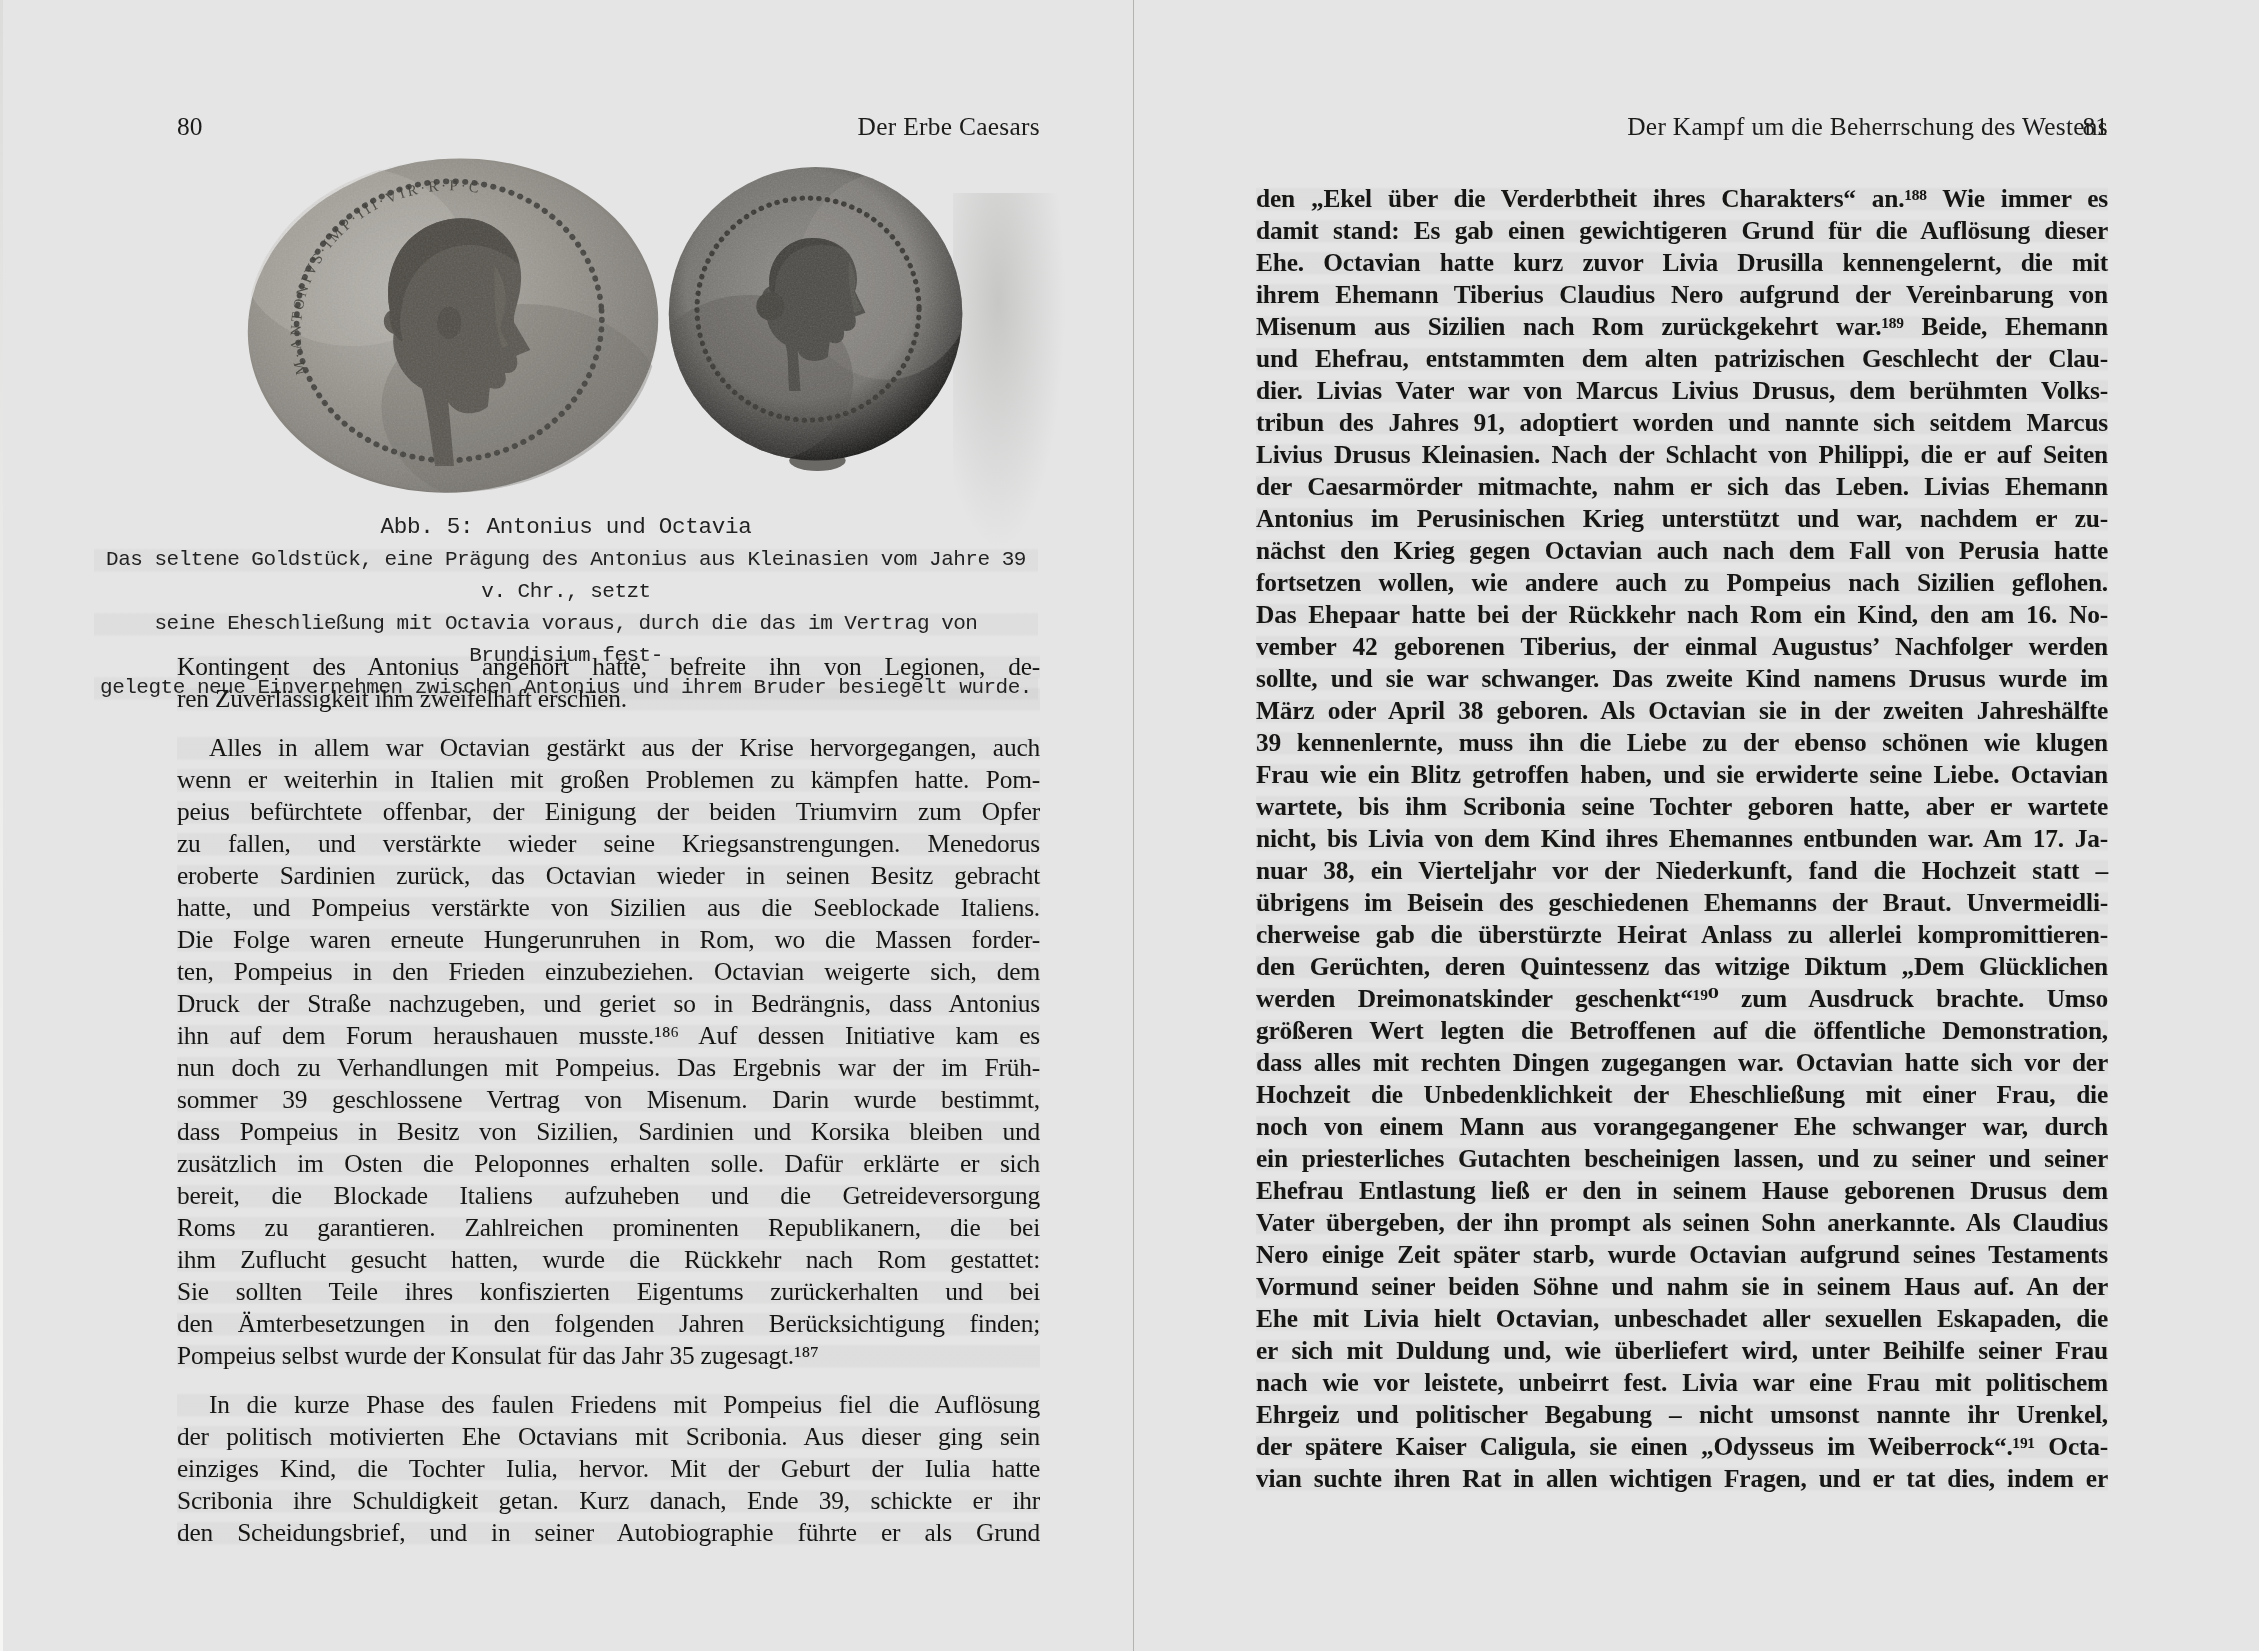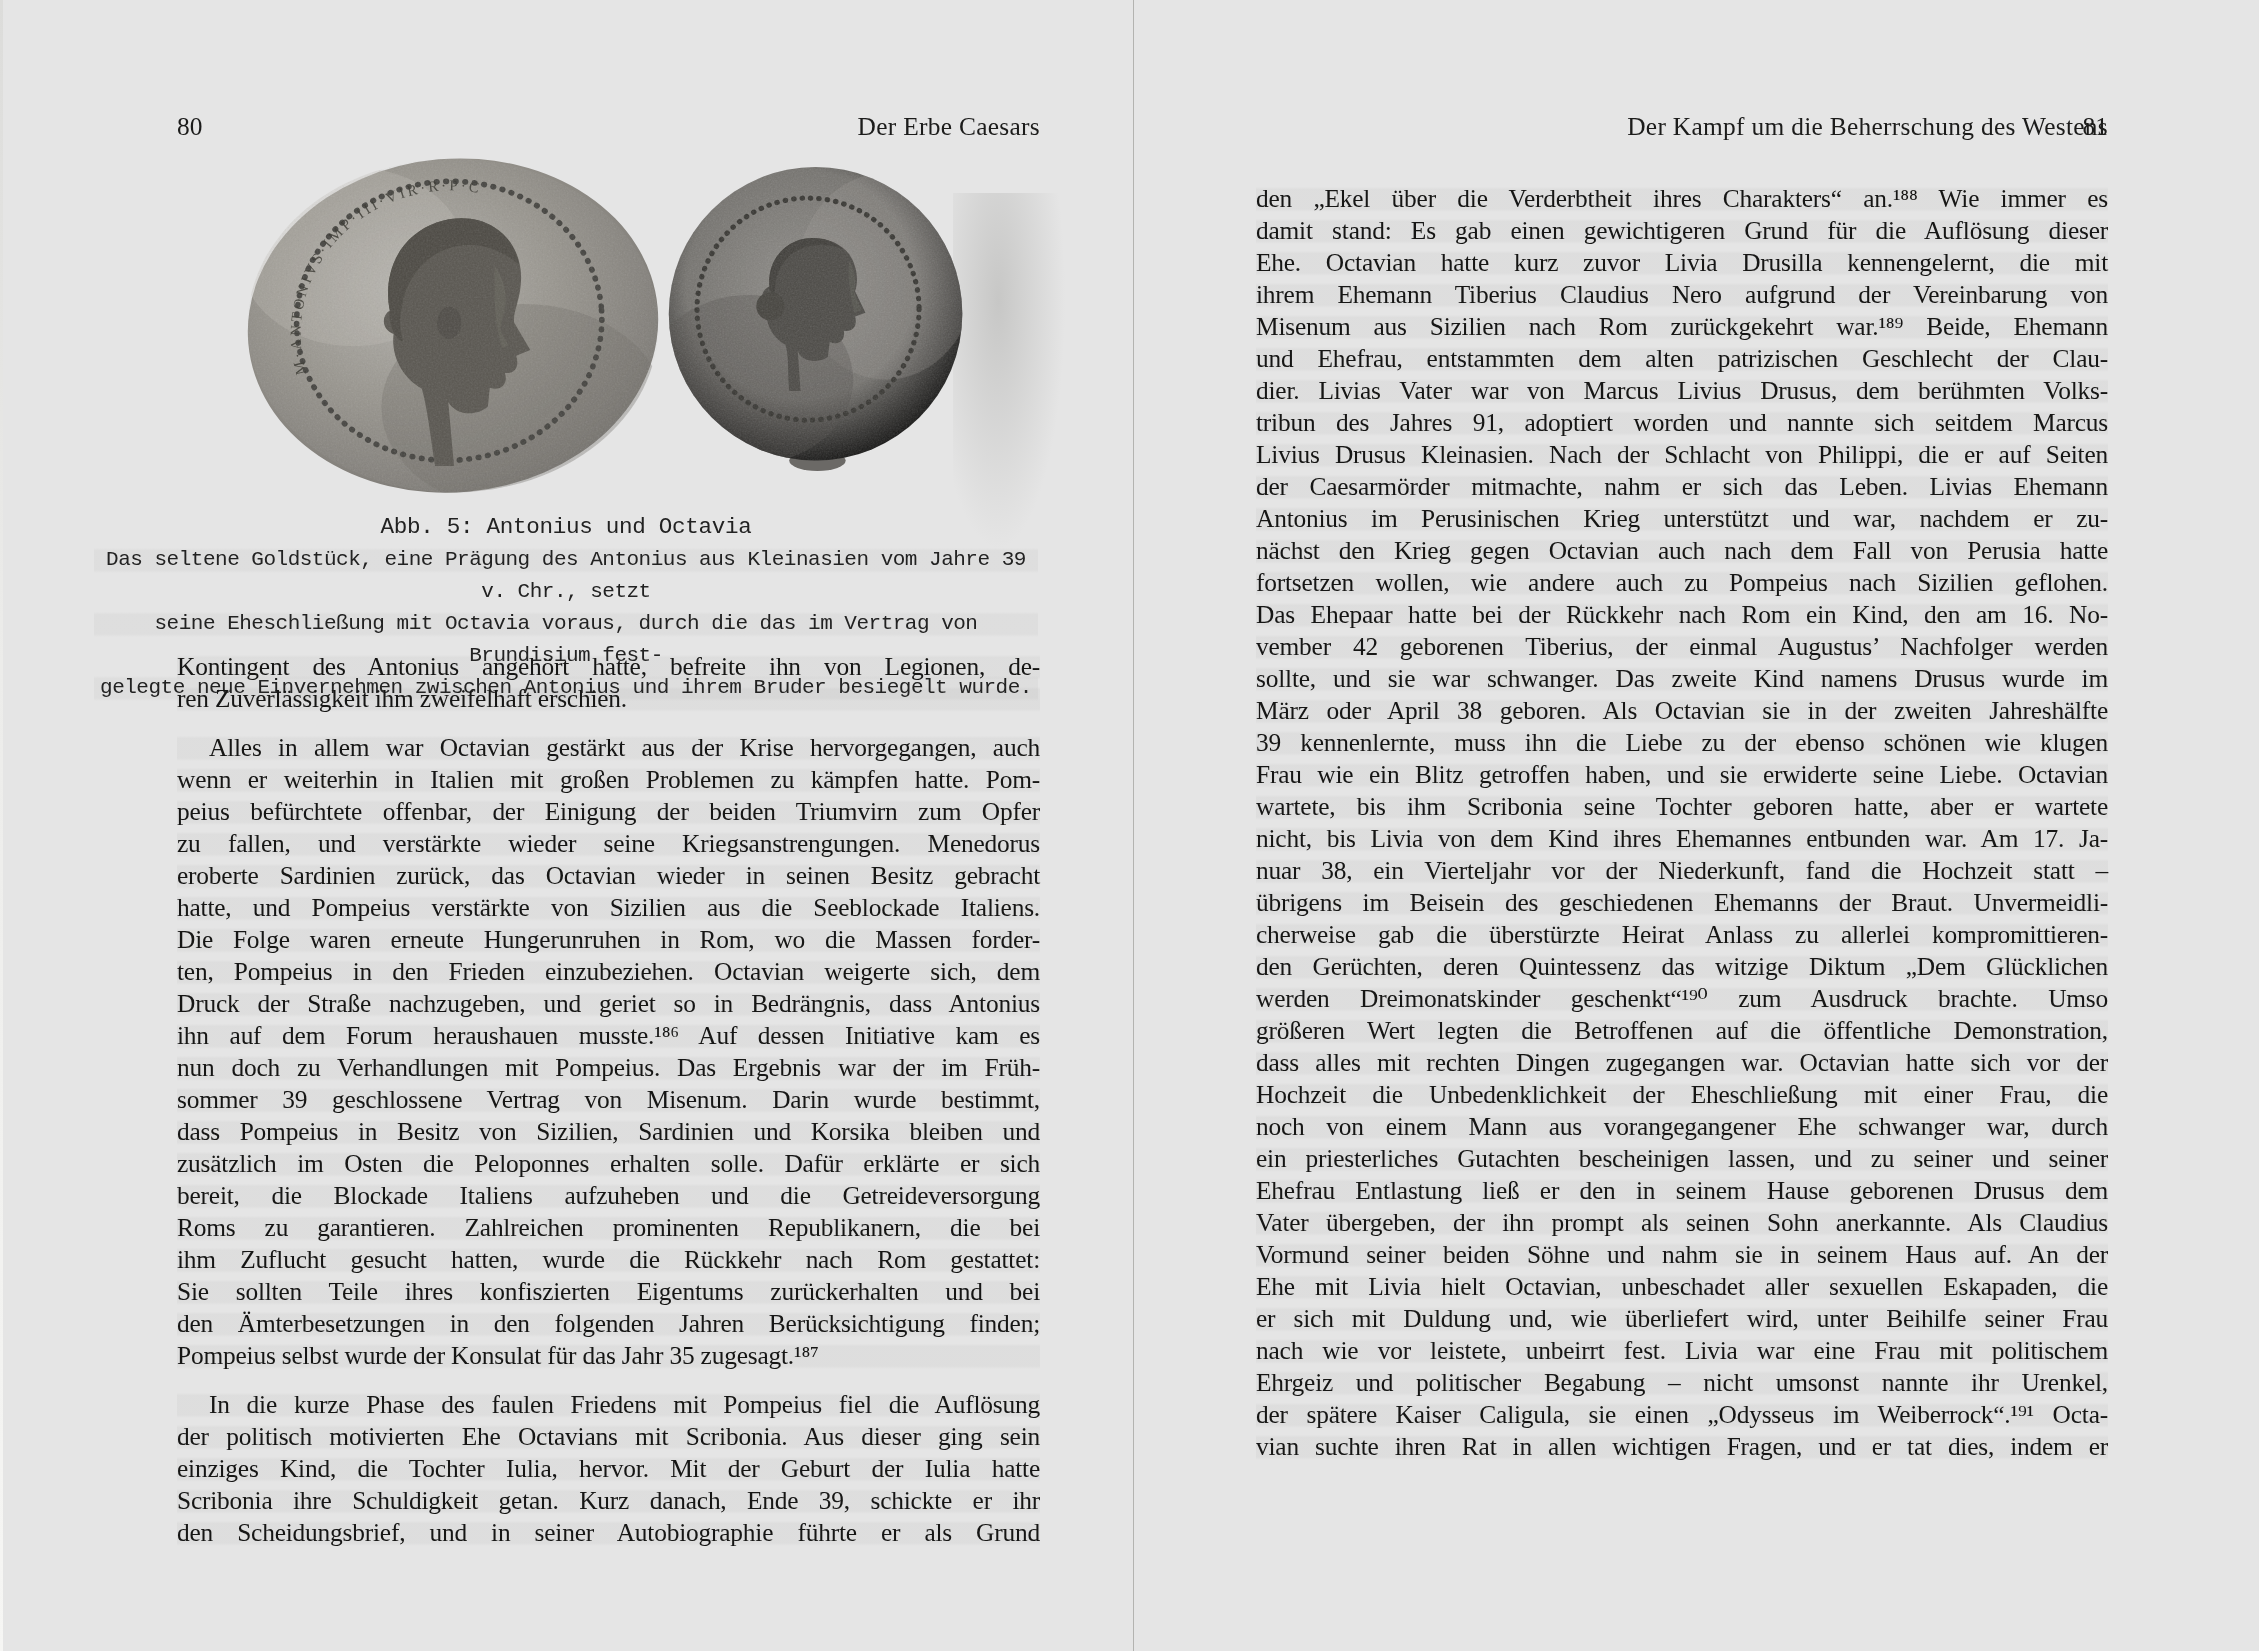--- a/index.html
+++ b/index.html
@@ -31,21 +31,21 @@
     background:radial-gradient(ellipse at 40% 30%,rgba(150,150,147,.38),rgba(150,150,147,0) 70%);}
   figcaption{position:absolute;left:94px;top:510px;width:944px;text-align:center;
     font-family:Liberation Mono, monospace;color:#222;}
   .caption-title{font-size:22.6px;line-height:34px;letter-spacing:-0.3px;}
   .cap-line{font-size:21px;line-height:32px;letter-spacing:-0.5px;
     background:linear-gradient(to bottom,rgba(0,0,0,0) 3.8px,rgba(90,90,88,.05) 6.6px,rgba(90,90,88,.05) 26px,rgba(0,0,0,0) 29px);}
 
   
   .body-text{position:absolute;font-size:25.4px;letter-spacing:-0.2px;color:#161615;}
   .page-left .body-text{top:650px;left:177px;width:863px;}
-  .page-right .body-text{top:182px;left:122px;width:852px;}
+  .page-right .body-text{top:182px;left:122px;width:852px;font-weight:bold;}
   .line{
     height:32px;line-height:32px;
     text-align:justify;text-align-last:justify;
     background:linear-gradient(to bottom,rgba(0,0,0,0) 4.7px,rgba(85,85,82,.05) 7.5px,rgba(85,85,82,.05) 27px,rgba(0,0,0,0) 30px);
   }
   .line.indent{text-indent:32px;margin-top:17px;}
   .line.endline{text-align-last:left;}
 </style>
 </head>
 <body>
@@ -207,20 +207,21 @@
           <div class="line">cherweise gab die überstürzte Heirat Anlass zu allerlei kompromittieren-</div>
           <div class="line">den Gerüchten, deren Quintessenz das witzige Diktum „Dem Glücklichen</div>
           <div class="line">werden Dreimonatskinder geschenkt“¹⁹⁰ zum Ausdruck brachte. Umso</div>
           <div class="line">größeren Wert legten die Betroffenen auf die öffentliche Demonstration,</div>
           <div class="line">dass alles mit rechten Dingen zugegangen war. Octavian hatte sich vor der</div>
           <div class="line">Hochzeit die Unbedenklichkeit der Eheschließung mit einer Frau, die</div>
           <div class="line">noch von einem Mann aus vorangegangener Ehe schwanger war, durch</div>
           <div class="line">ein priesterliches Gutachten bescheinigen lassen, und zu seiner und seiner</div>
           <div class="line">Ehefrau Entlastung ließ er den in seinem Hause geborenen Drusus dem</div>
           <div class="line">Vater übergeben, der ihn prompt als seinen Sohn anerkannte. Als Claudius</div>
+          <div class="line">Nero einige Zeit später starb, wurde Octavian aufgrund seines Testaments</div>
           <div class="line">Vormund seiner beiden Söhne und nahm sie in seinem Haus auf. An der</div>
           <div class="line">Ehe mit Livia hielt Octavian, unbeschadet aller sexuellen Eskapaden, die</div>
           <div class="line">er sich mit Duldung und, wie überliefert wird, unter Beihilfe seiner Frau</div>
           <div class="line">nach wie vor leistete, unbeirrt fest. Livia war eine Frau mit politischem</div>
           <div class="line">Ehrgeiz und politischer Begabung – nicht umsonst nannte ihr Urenkel,</div>
           <div class="line">der spätere Kaiser Caligula, sie einen „Odysseus im Weiberrock“.¹⁹¹ Octa-</div>
           <div class="line">vian suchte ihren Rat in allen wichtigen Fragen, und er tat dies, indem er</div>
         </div>
       </div>
   </section>

